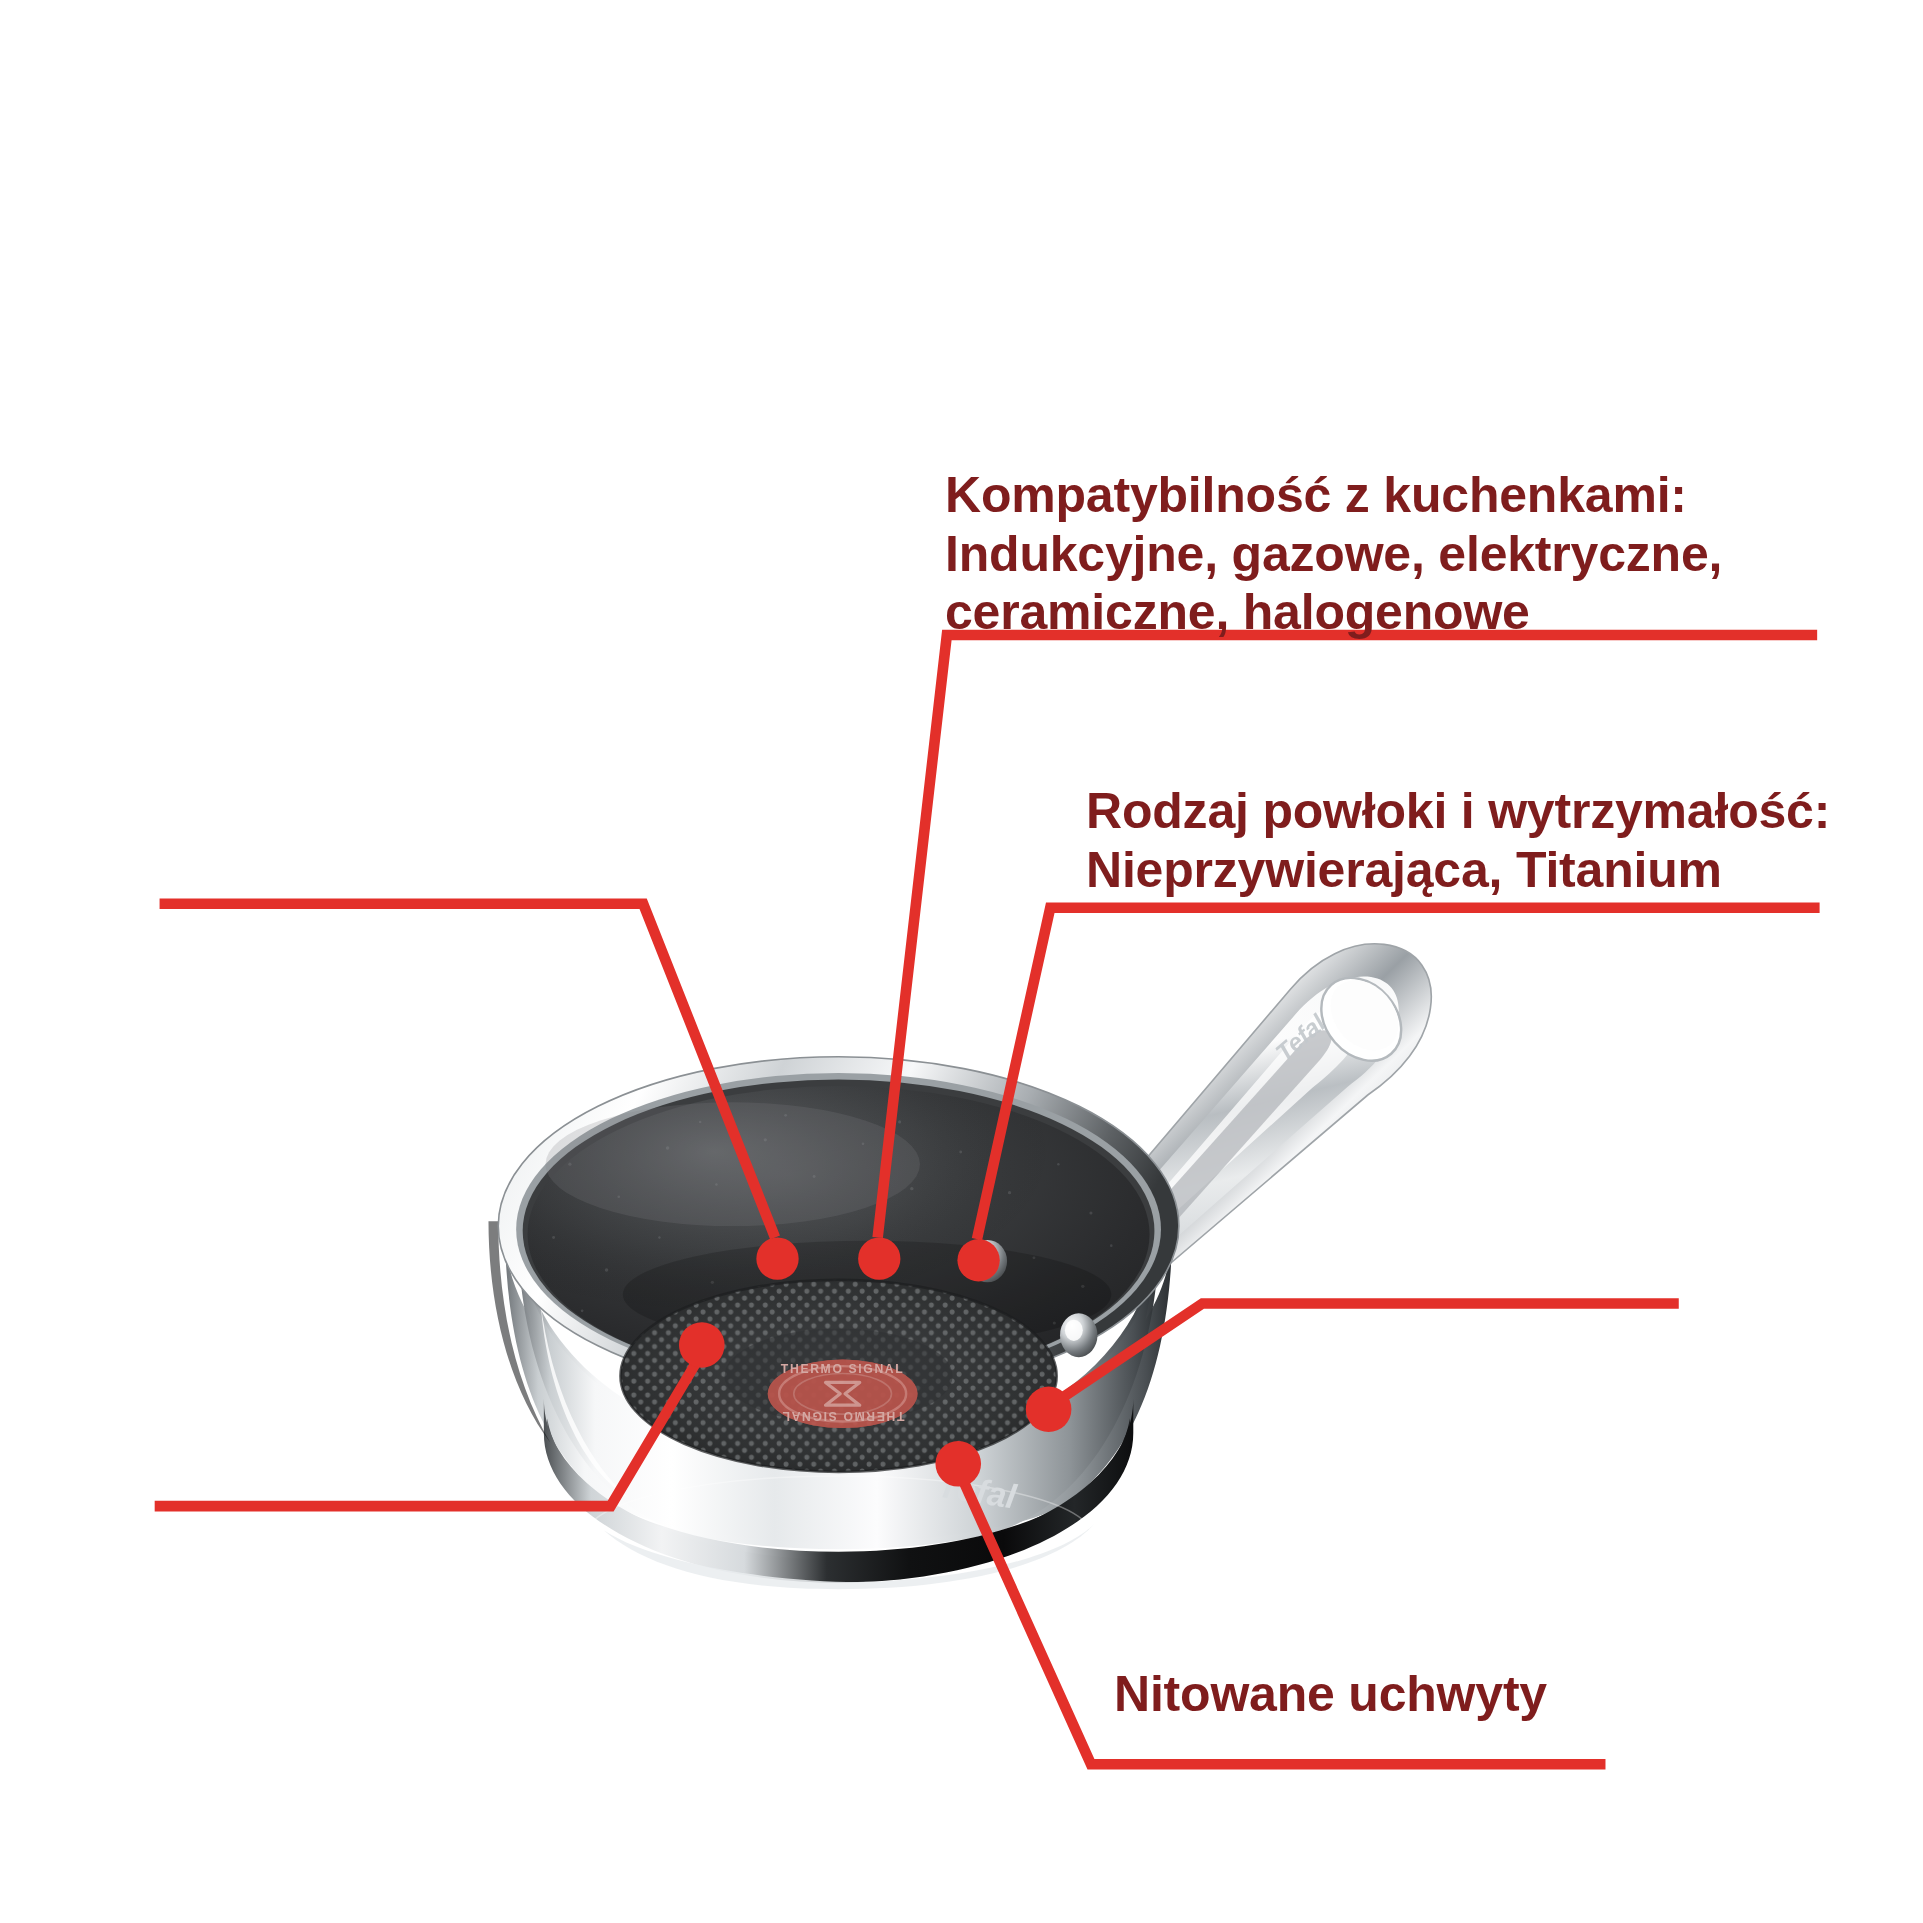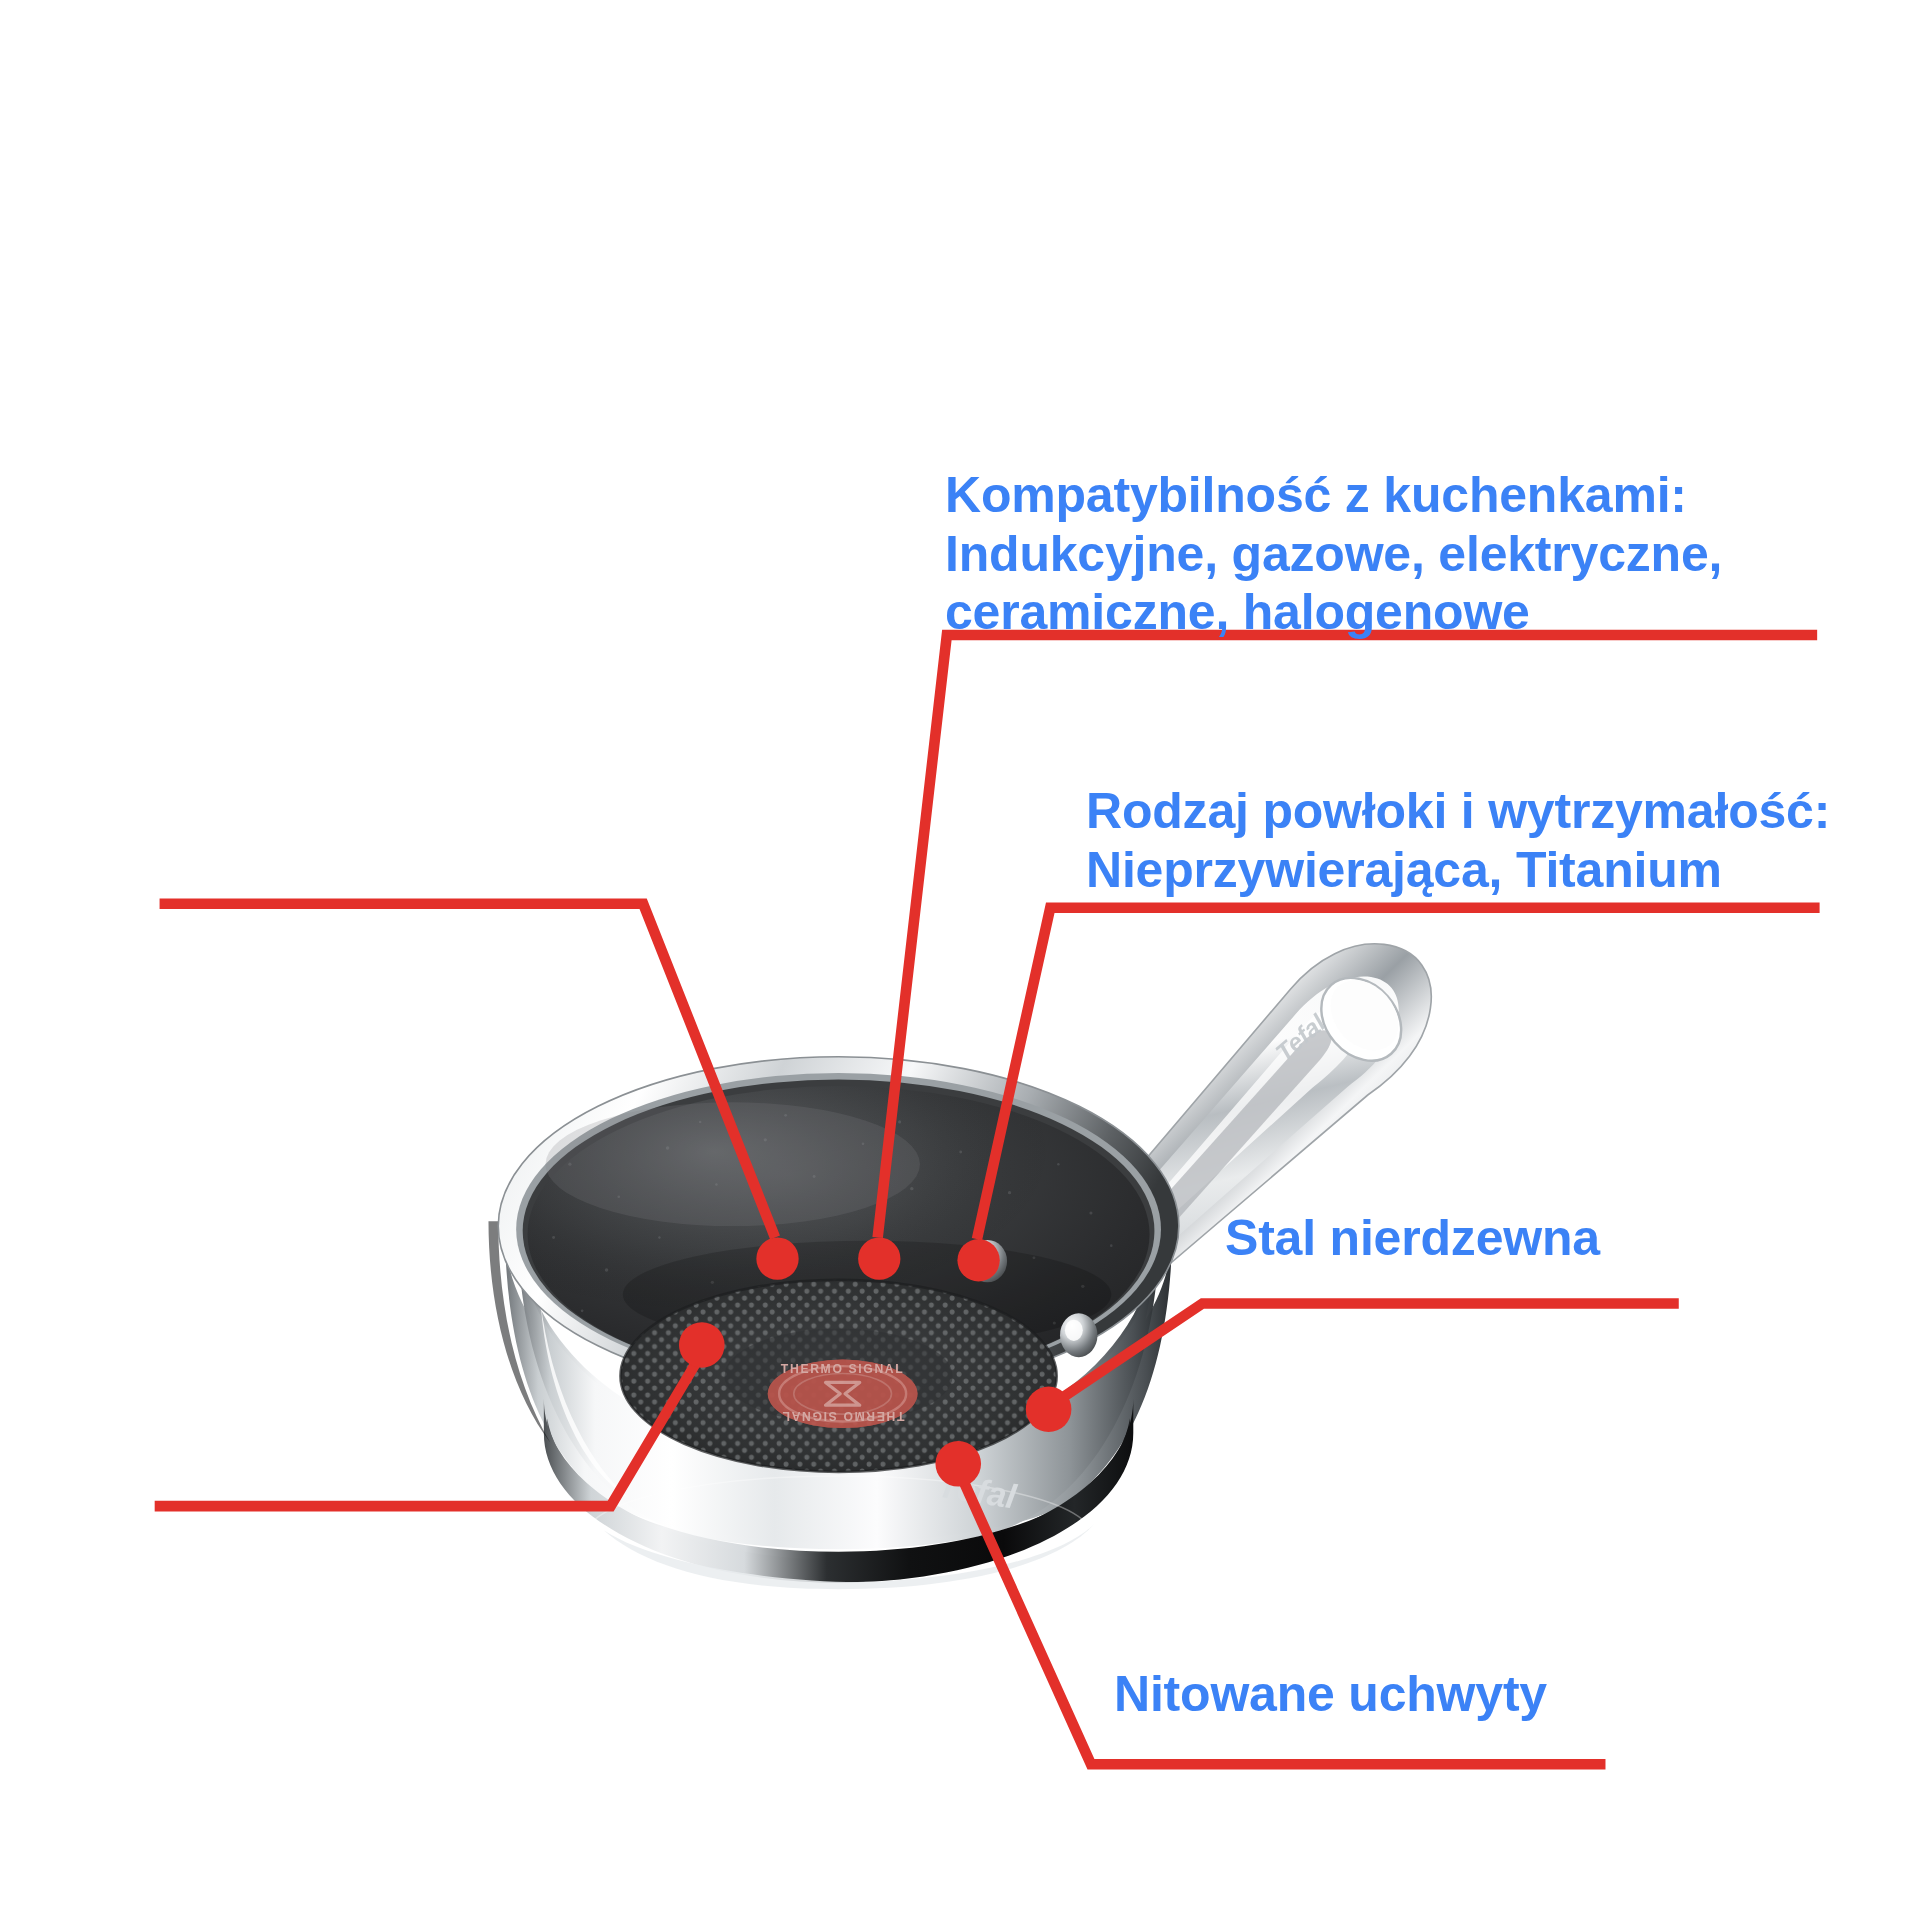--- a/index.html
+++ b/index.html
@@ -10,21 +10,21 @@
     position:relative;
   }
   #stage{
     position:absolute;inset:0;
     width:1923px;height:1923px;
     background:#ffffff;
   }
   .layer{position:absolute;inset:0;width:1923px;height:1923px;}
   .callout{
     position:absolute;
-    color:#3b82f6;
+    color:#7f1d1d;
     font-weight:bold;
     font-family:"Liberation Sans", sans-serif;
     line-height:1.17;
     letter-spacing:-0.2px;
     white-space:pre-line;
     font-size:50px;
   }
   .c-compat{left:945px;top:466px;width:879px;}
   .c-thermo{left:160px;top:775px;width:521px;}
   .c-coating{left:1045px;top:782px;width:822px;margin-left:41px;}
@@ -315,17 +315,16 @@
       <circle cx="1288" cy="1731" r="28"></circle>
       <circle cx="1177" cy="1798" r="28"></circle>
     </g>
   </svg>
 
   <div class="callout c-compat">Kompatybilność z kuchenkami:
 Indukcyjne, gazowe, elektryczne,
 ceramiczne, halogenowe</div>
   <div class="callout c-coating">Rodzaj powłoki i wytrzymałość:
 Nieprzywierająca, Titanium</div>
-  <div class="callout c-steel">Stal nierdzewna</div>
   <div class="callout c-rivet">Nitowane uchwyty</div>
 
 </div>
 
 
 </body></html>

